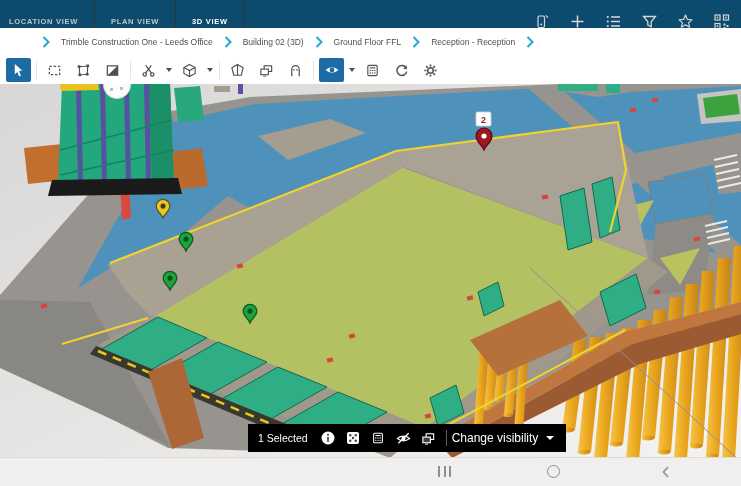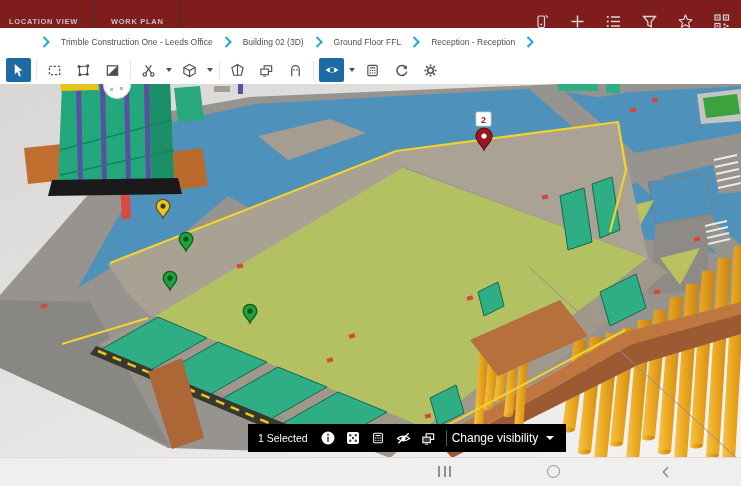--- a/index.html
+++ b/index.html
@@ -1,20 +1,20 @@
 <!DOCTYPE html>
 <html><head>
 <meta charset="utf-8">
 <style>
   html,body{margin:0;padding:0;}
   body{width:741px;height:486px;overflow:hidden;font-family:"Liberation Sans",sans-serif;background:#fff;}
   .app{position:relative;width:741px;height:486px;overflow:hidden;}
 
   
-  .tabbar{position:absolute;top:0;left:0;right:0;height:43px;background:#7f1d1d;display:flex;align-items:stretch;}
+  .tabbar{position:absolute;top:0;left:0;right:0;height:43px;background:#0c4a6e;display:flex;align-items:stretch;}
   .tab{font-size:7.5px;font-weight:700;letter-spacing:.7px;color:#c4c4c4;padding:0 16px;display:flex;align-items:center;border-right:1px solid #343436;position:relative;white-space:nowrap;}
   .tab.first{margin-left:-7px;}
   .tab.active{color:#fff;}
   .tab.active::after{content:"";position:absolute;left:0;right:0;bottom:0;height:4px;background:#2fb3e8;}
   .tab-actions{margin-left:auto;display:flex;align-items:center;padding-right:2px;}
   .icon-btn{width:36px;height:28px;display:flex;align-items:center;justify-content:center;}
 
   
   .breadcrumb{position:absolute;top:28px;left:0;right:0;height:28px;background:#fff;display:flex;align-items:center;padding-left:42px;border-bottom:1px solid #c4b5fd;}
   .crumb{font-size:8.5px;color:#4e4e4e;margin:0 11px;white-space:nowrap;}
@@ -47,21 +47,24 @@
 </head>
 <body>
 
 <div class="app">
 
   <div class="tabbar">
     <div class="tab first">
         <span>LOCATION VIEW</span>
       </div>
     <div class="tab">
-        <span>WORK PLAN</span>
+        <span>PLAN VIEW</span>
+      </div>
+    <div class="tab active">
+        <span>3D VIEW</span>
       </div>
 
     <div class="tab-actions">
       <span class="icon-btn">
         <svg width="17" height="17" viewBox="0 0 17 17" fill="none" stroke="#d8d8d8" stroke-width="1.2">
           <rect x="5" y="3" width="6.5" height="11.5" rx="1.5"></rect>
             <circle cx="8.2" cy="11.5" r="1" fill="#d8d8d8" stroke="none"></circle>
           <path d="M12.5 2.5 A3.5 3.5 0 0 1 14.8 4.8"></path>
         </svg>
       </span>

